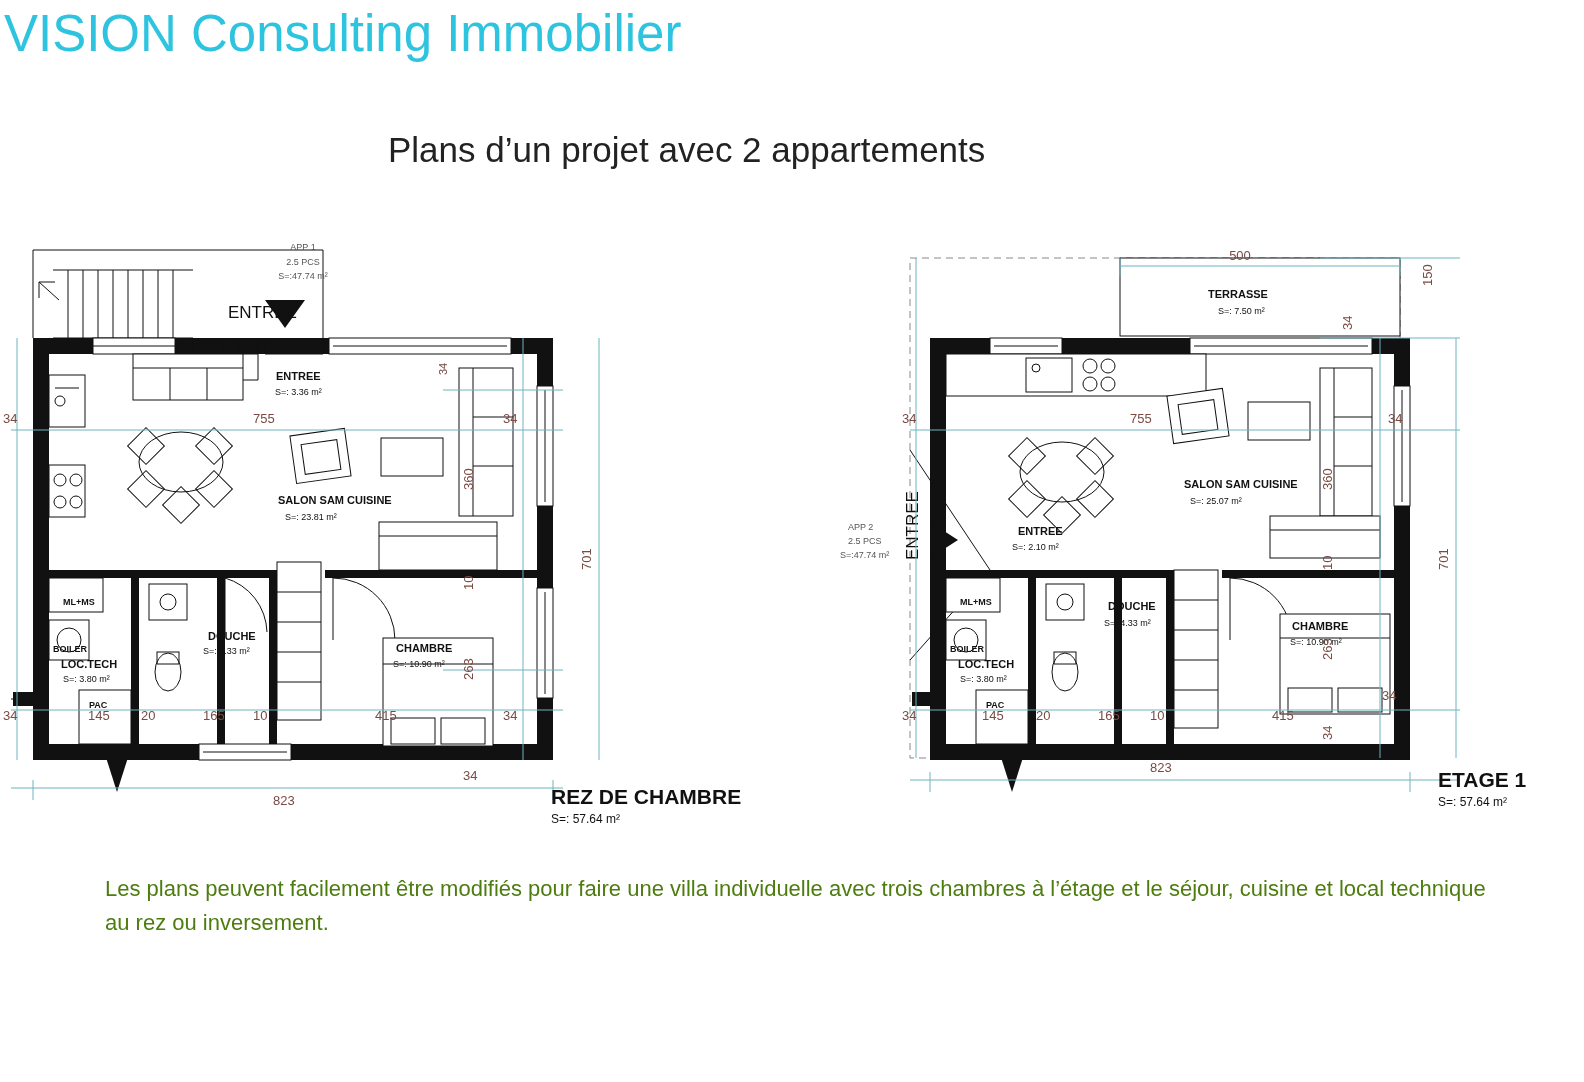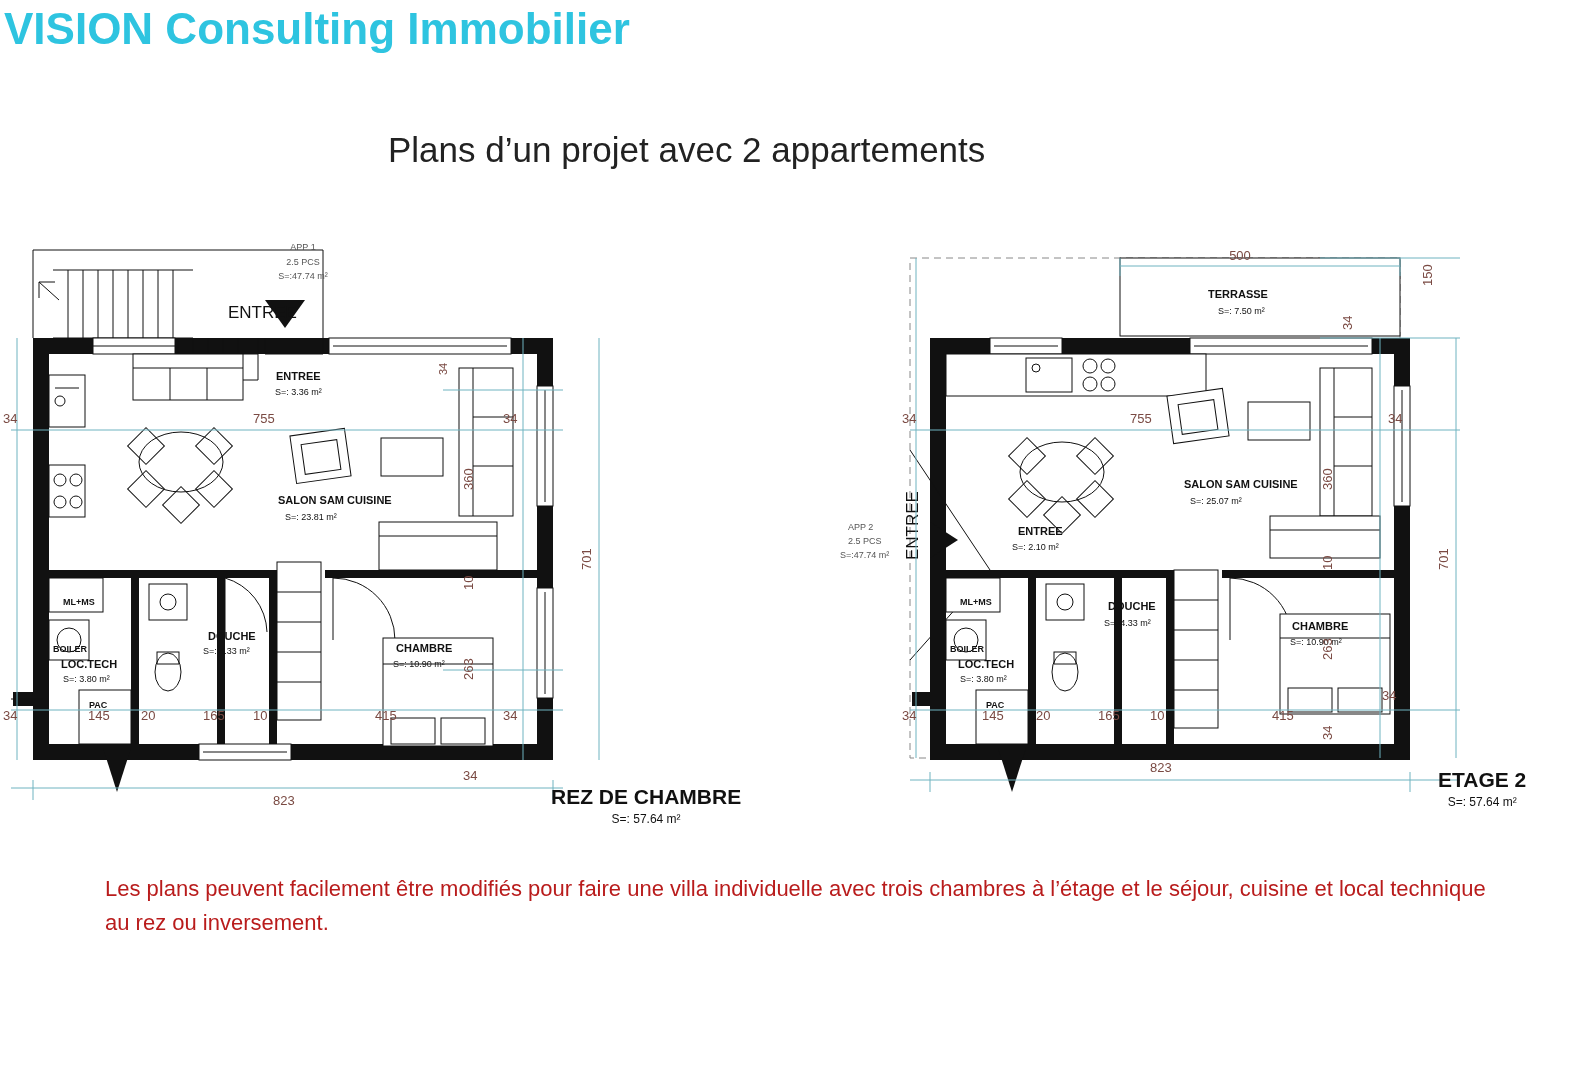--- a/index.html
+++ b/index.html
@@ -3,43 +3,42 @@
 <meta charset="utf-8">
 <style>
   html,body{margin:0;padding:0;}
   body{
     width:1584px;height:1082px;background:#ffffff;
     font-family:"Liberation Sans", sans-serif;
     position:relative;overflow:hidden;
   }
   .brand{
     position:absolute;left:4px;top:4px;
-    font-size:44px;color:#2ec4e0;font-weight:700;
+    font-size:51px;color:#2ec4e0;font-weight:400;
     letter-spacing:0px;white-space:nowrap;
   }
   .maintitle{
     position:absolute;left:388px;top:130px;
     font-size:35px;color:#222;white-space:nowrap;text-align:right;
   }
   .footnote{
     position:absolute;left:105px;top:872px;width:1400px;
-    font-size:22px;color:#b91c1c;line-height:1.55;
+    font-size:22px;color:#4d7c0f;line-height:1.55;
   }
 
   
   .plan{position:absolute;}
   .plan svg{display:block;}
 
   .plan-caption{
     position:absolute;font-weight:bold;font-size:21px;color:#111;
     white-space:nowrap;
   }
   .plan-caption .sub{
     display:block;font-weight:normal;font-size:12px;margin-top:3px;
-    text-align:center;
   }
 
   
   .rm-name{font:bold 11px "Liberation Sans", sans-serif;fill:#111;}
   .rm-area{font:9px "Liberation Sans", sans-serif;fill:#111;}
   .rm-small{font:bold 9px "Liberation Sans", sans-serif;fill:#111;}
   .dim{font:13px "Liberation Sans", sans-serif;fill:#7a4a43;}
   .dim-s{font:11px "Liberation Sans", sans-serif;fill:#7a4a43;}
   .entree-big{font:17px "Liberation Sans", sans-serif;fill:#111;}
   .app-lbl{font:9px "Liberation Sans", sans-serif;fill:#555;}
@@ -421,18 +420,18 @@
   <text class="dim" x="62" y="480">34</text>
   <text class="dim" x="142" y="480">145</text>
   <text class="dim" x="196" y="480">20</text>
   <text class="dim" x="258" y="480">165</text>
   <text class="dim" x="310" y="480">10</text>
   <text class="dim" x="432" y="480">415</text>
   <text class="dim" x="310" y="532">823</text>
 
 </svg>
 <div class="plan-caption" style="left:598px;top:528px;">
-  <span>ETAGE 2</span>
+  <span>ETAGE 1</span>
   <span class="sub">S=: 57.64 m²</span>
 </div>
 </div>
 
 <div class="footnote">Les plans peuvent facilement être modifiés pour faire une villa individuelle avec trois chambres à l’étage et le séjour, cuisine et local technique au rez ou inversement.</div>
 
 </body></html>

